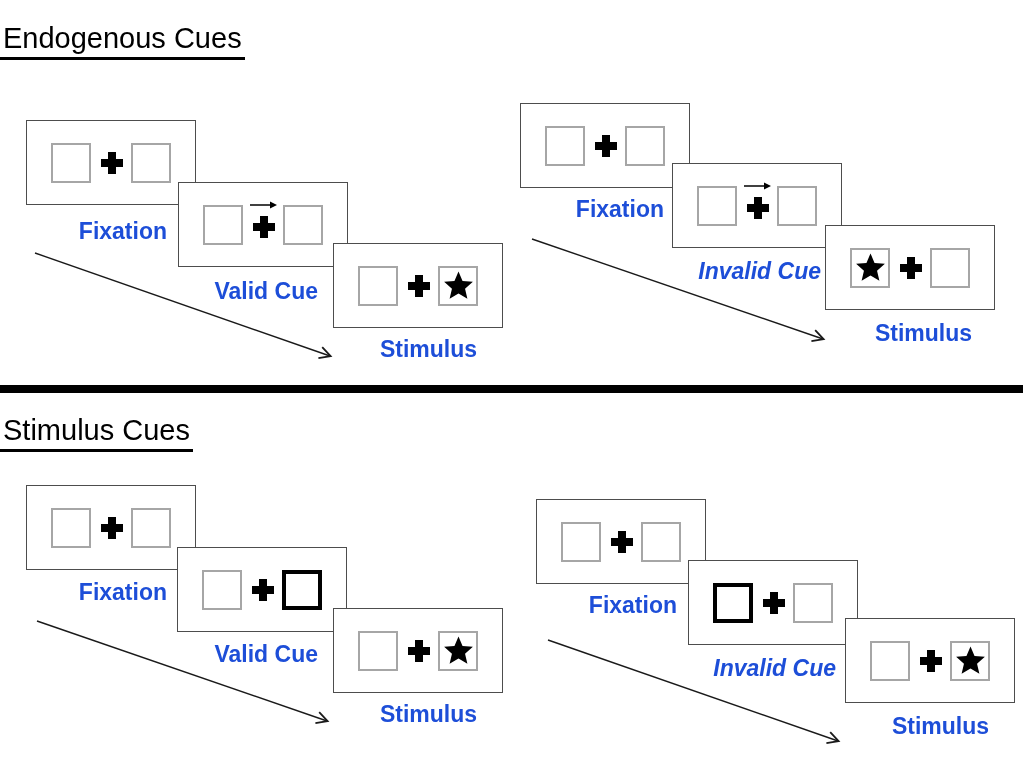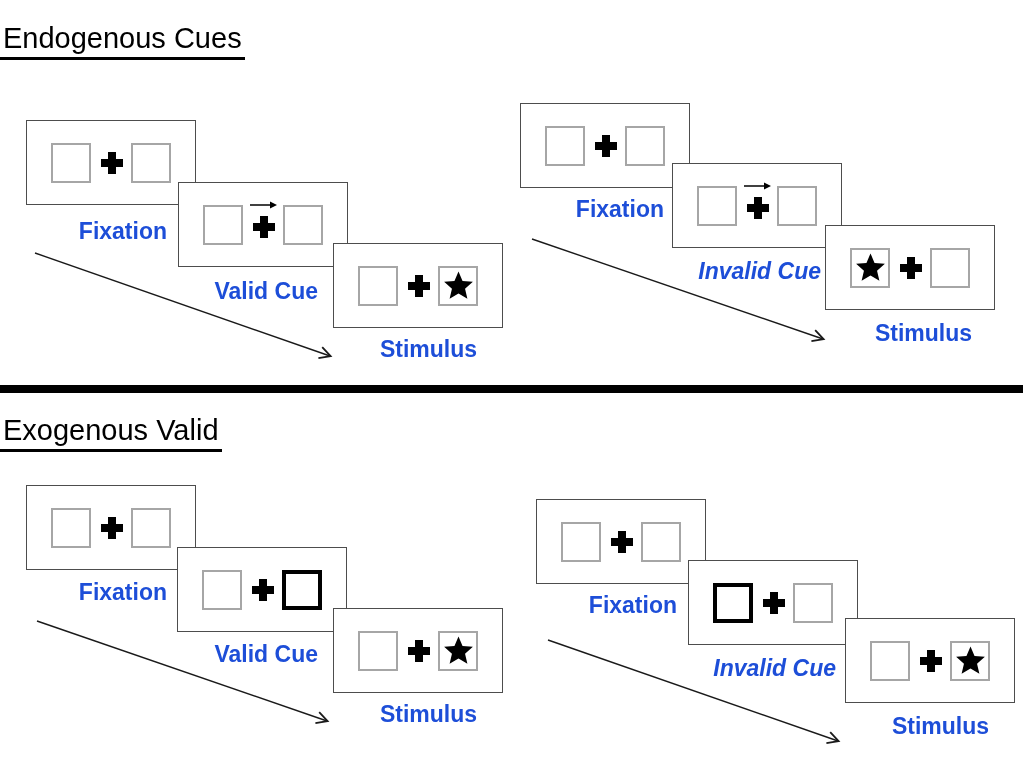--- a/index.html
+++ b/index.html
@@ -78,21 +78,21 @@
   }
 </style>
 </head>
 <body>
 
 <div class="section-title" style="top:22px">
   <span class="underlined">Endogenous Cues</span>
 </div>
 <div class="divider"></div>
 <div class="section-title" style="top:414px">
-  <span class="underlined">Exogenous Valid</span>
+  <span class="underlined">Stimulus Cues</span>
 </div>
 
 <svg id="arrow-layer">
   <defs>
     <marker id="ah" viewBox="0 0 12 12" refX="10" refY="6" markerWidth="11" markerHeight="11" orient="auto">
       <path d="M2,1.5 L10.5,6 L2,10.5" fill="none" stroke="#1a1a1a" stroke-width="1.4"></path>
     </marker>
   </defs>
   <line x1="35" y1="253" x2="330" y2="356" stroke="#1a1a1a" stroke-width="1.4" marker-end="url(#ah)"></line>
   <line x1="532" y1="239" x2="823" y2="339" stroke="#1a1a1a" stroke-width="1.4" marker-end="url(#ah)"></line>

